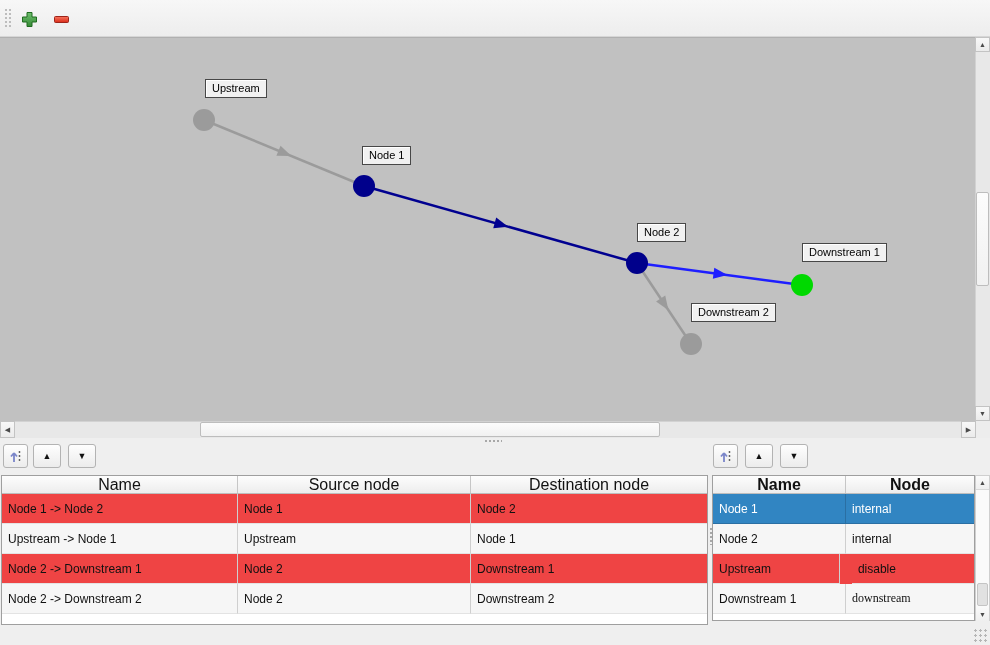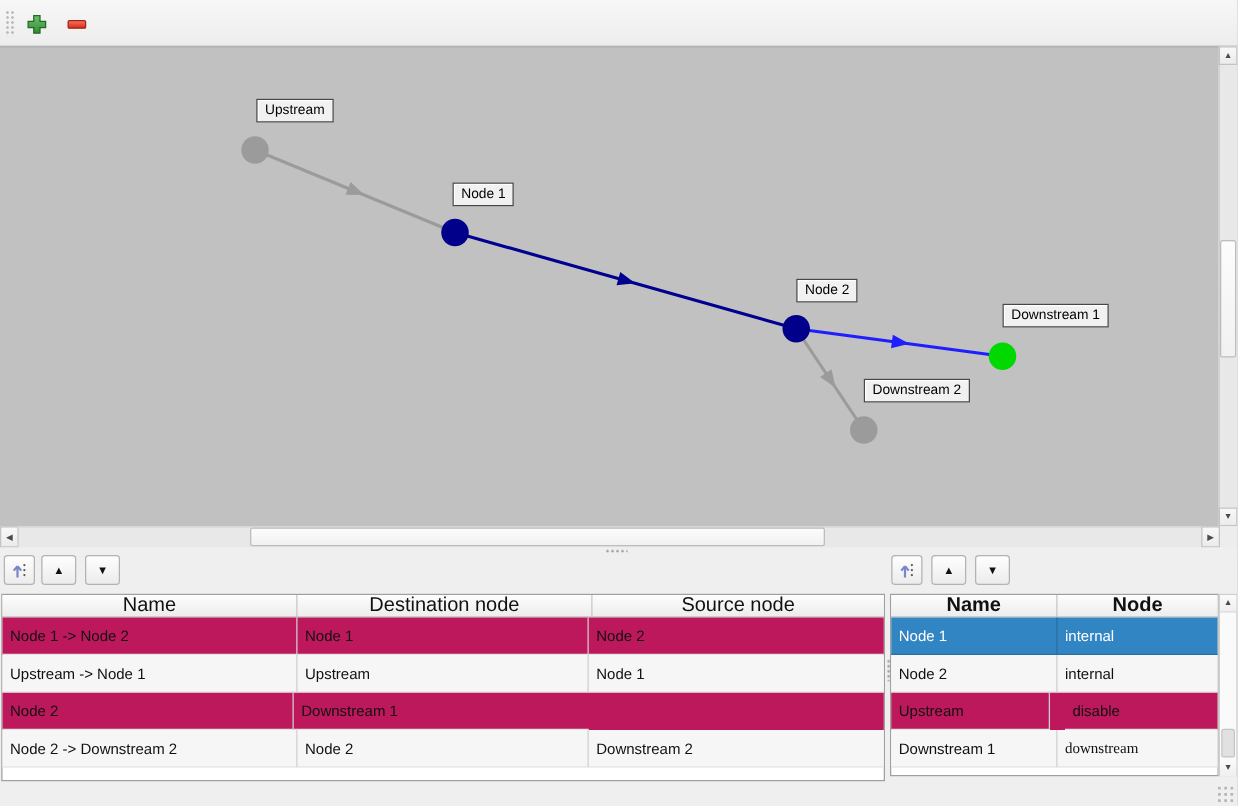--- a/index.html
+++ b/index.html
@@ -53,21 +53,21 @@
     border:1px solid #b3b3b3; border-radius:3px; display:flex; align-items:center; justify-content:center;
     font-size:9px; color:#111; cursor:pointer; }
 
   
   .table { position:absolute; background:#fff; border:1px solid #9f9f9f; }
   .thead { display:flex; height:18px; background:linear-gradient(#fdfdfd,#ededed); border-bottom:1px solid #bdbdbd; }
   .th { display:flex; align-items:center; justify-content:center; font-size:16px; color:#111;
     border-right:1px solid #c6c6c6; overflow:hidden; cursor:pointer; }
   .th:last-child { border-right:none; }
   .bold-h .th { font-weight:bold; }
-  .trow { display:flex; height:30px; background:#be185d; cursor:default; }
+  .trow { display:flex; height:30px; background:#ef4444; cursor:default; }
   .trow.alt { background:#f6f6f6; }
   .td { display:flex; align-items:center; padding-left:6px; font-size:12px; color:#111;
     border-right:1px solid #cfcfcf; border-bottom:1px solid #e3e3e3; overflow:hidden; white-space:nowrap; }
   .td:last-child { border-right:none; }
   .trow.selected { background:#3185c2; }
   .trow.selected .td { color:#ffffff; border-right-color:#2a6fa3; border-bottom-color:#2a6fa3; }
 
   
   #ntable-scroll { position:absolute; left:975px; top:475px; width:15px; height:146px; background:#fafafa; border:1px solid #cfcfcf; }
   #ntable-scroll .sb-btn { left:0; width:13px; height:14px; border:none; border-bottom:1px solid #d8d8d8; background:linear-gradient(#fafafa,#efefef); }
@@ -169,34 +169,35 @@
   <button class="mini-btn" style="left:745px;width:28px">▲</button>
   <button class="mini-btn" style="left:780px;width:28px">▼</button>
 
   <div id="splitter-v">
       <div class="dots"></div>
     </div>
 
   <div class="table" id="edge-table" style="left:1px;top:475px;width:707px;height:150px">
       <div class="thead">
         <div class="th" style="width: 236px;">Name</div>
+        <div class="th" style="width: 233px;">Source node</div>
         <div class="th" style="width: 236px;">Destination node</div>
-        <div class="th" style="width: 233px;">Source node</div>
       </div>
       <div class="trow">
         <div class="td" style="width: 236px;">Node 1 -&gt; Node 2</div>
         <div class="td" style="width: 233px;">Node 1</div>
         <div class="td" style="width: 236px;">Node 2</div>
       </div>
       <div class="trow alt">
         <div class="td" style="width: 236px;">Upstream -&gt; Node 1</div>
         <div class="td" style="width: 233px;">Upstream</div>
         <div class="td" style="width: 236px;">Node 1</div>
       </div>
       <div class="trow">
+        <div class="td" style="width: 236px;">Node 2 -&gt; Downstream 1</div>
         <div class="td" style="width: 233px;">Node 2</div>
         <div class="td" style="width: 236px;">Downstream 1</div>
       </div>
       <div class="trow alt">
         <div class="td" style="width: 236px;">Node 2 -&gt; Downstream 2</div>
         <div class="td" style="width: 233px;">Node 2</div>
         <div class="td" style="width: 236px;">Downstream 2</div>
       </div>
     </div>
 

